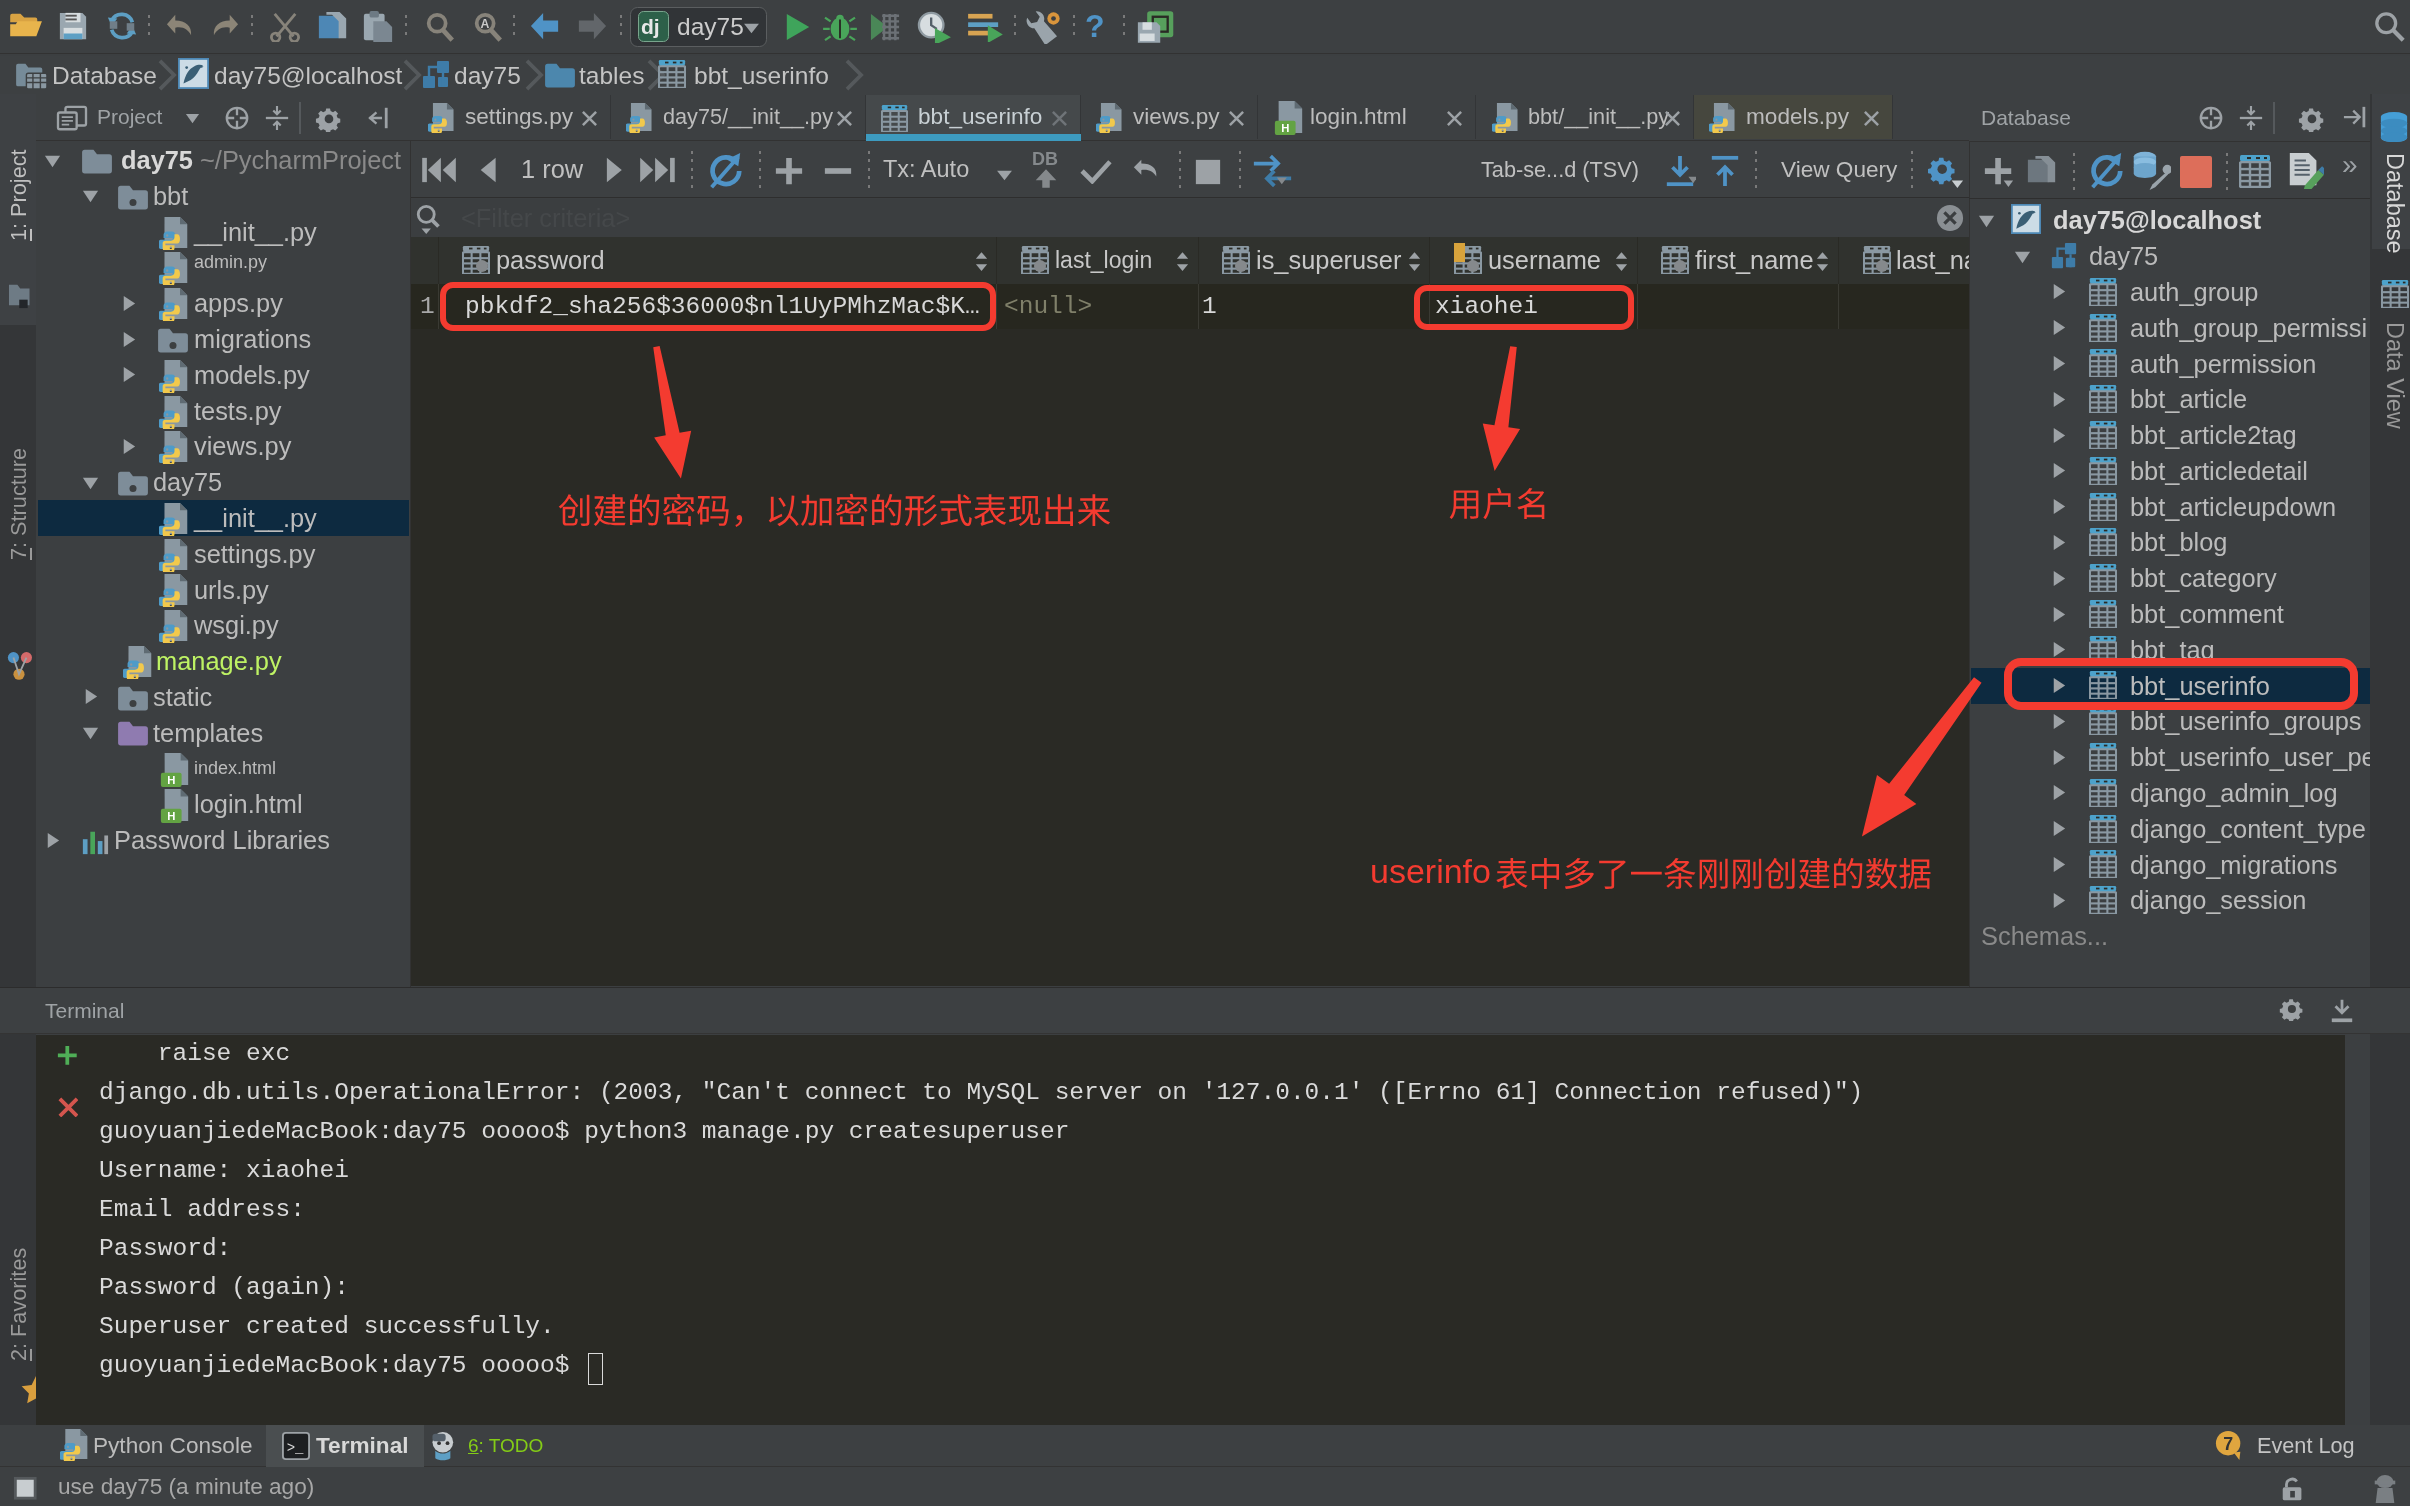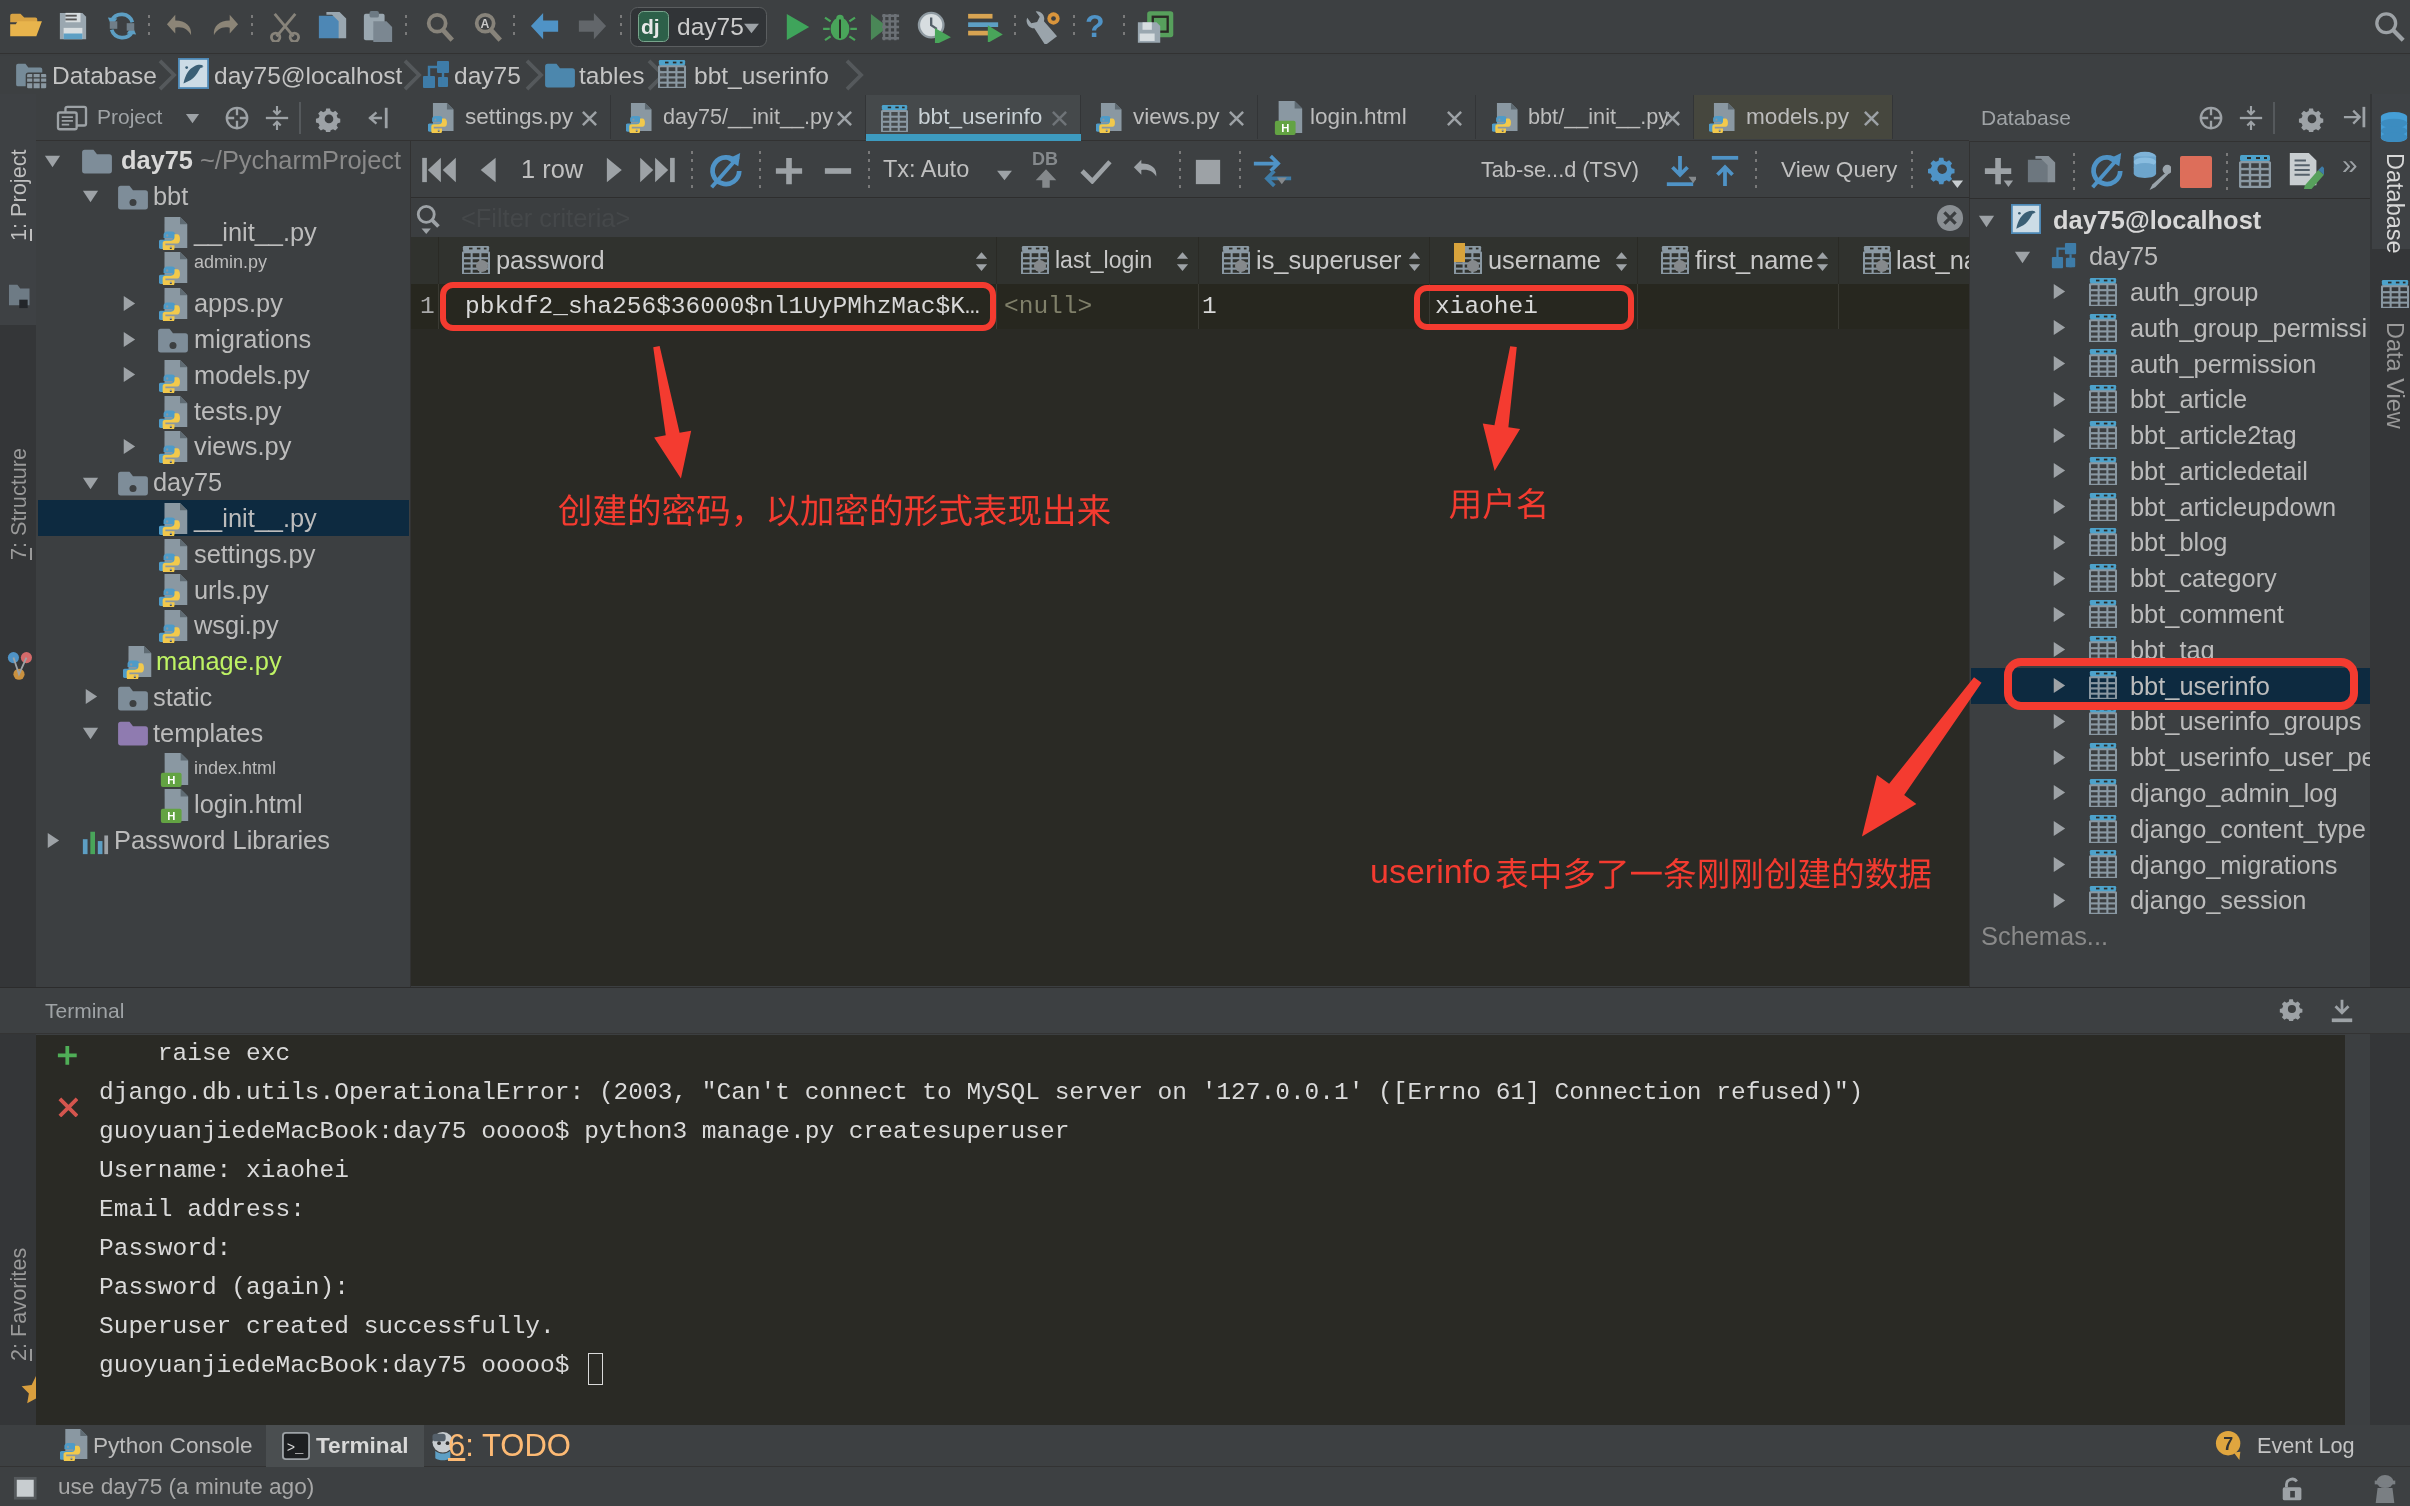--- a/index.html
+++ b/index.html
@@ -1290,21 +1290,21 @@
     <text x="5" y="21" font-size="15" fill="#d8d8d8" font-family="Liberation Mono">&gt;_</text>
   </svg>
 <div class="a" style="left:316px;top:1425px;font-size:22.6px;line-height:42px;color:#d8d8d8;font-weight:bold">Terminal</div>
 <svg class="a" style="left:424px;top:1430px" width="32" height="32" viewBox="0 0 34 34">
     <circle cx="20" cy="13" r="11" fill="#c8cdd0"></circle>
     <rect x="9" y="4" width="14" height="8" rx="3" fill="#55606a"></rect>
     <circle cx="16" cy="14" r="2" fill="#333"></circle>
     <circle cx="25" cy="14" r="2" fill="#333"></circle>
     <path d="M12 22 c4 4 12 4 16 0 v8 c-4 3-12 3-16 0 z" fill="#5d9fc4"></path>
   </svg>
-<div class="a" style="left:448px;top:1425px;font-size:31px;line-height:42px;color:#fdba74"><span style="text-decoration:underline">6</span>: TODO</div>
+<div class="a" style="left:468px;top:1425px;font-size:19px;line-height:42px;color:#84cc16"><span style="text-decoration:underline">6</span>: TODO</div>
 <svg class="a" style="left:2215px;top:1431px" width="30" height="30" viewBox="0 0 32 32">
     <circle cx="14" cy="13" r="13" fill="#e0a63f"></circle>
     <path d="M20 23 l6 8 1-9 z" fill="#e0a63f"></path>
     <text x="14" y="20" font-size="19" font-weight="bold" fill="#333" text-anchor="middle" font-family="Liberation Sans">7</text>
   </svg>
 <div class="a" style="left:2257px;top:1425px;font-size:21.7px;line-height:42px;color:#c4c4c4">Event Log</div>
 <div class="a" style="left:0;top:1467px;width:2411px;height:40px;background:#3d4042"></div>
 <svg class="a" style="left:13px;top:1476px" width="24.5" height="24.5" viewBox="0 0 26 26">
     <rect x="1" y="1" width="24" height="24" fill="#55595c"></rect>
     <rect x="4" y="4" width="18" height="18" fill="#c8cdd0"></rect>

